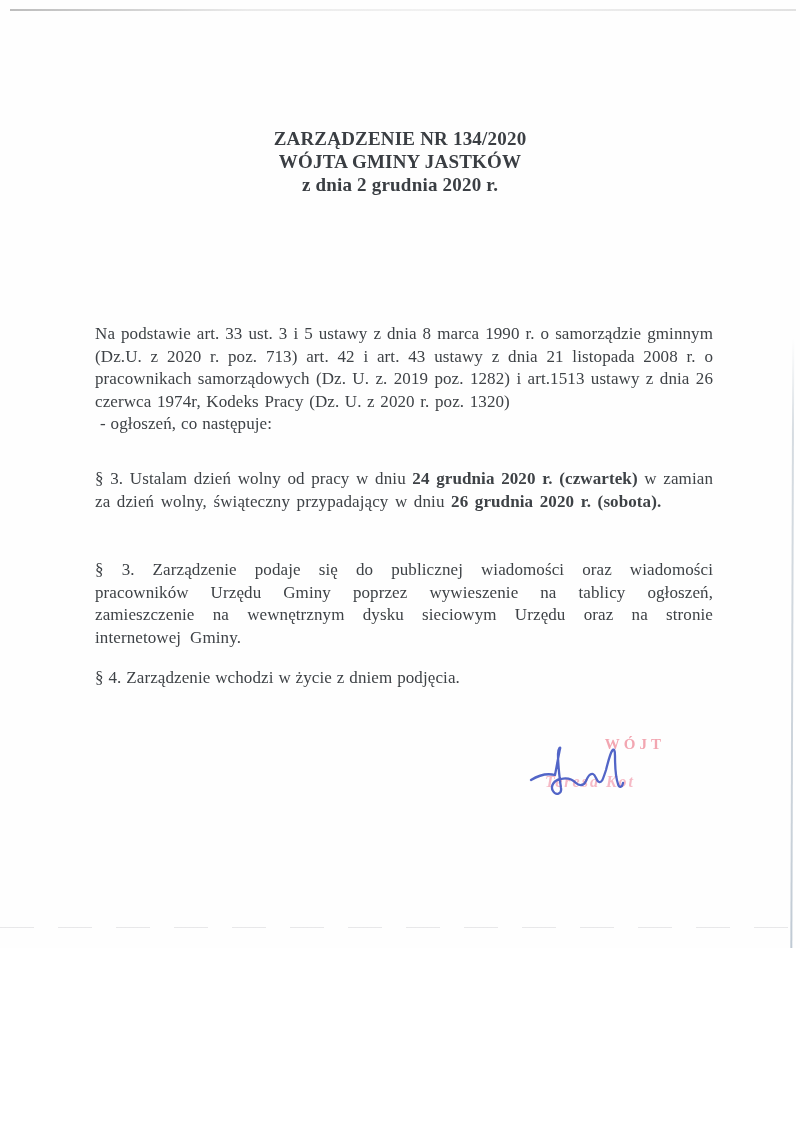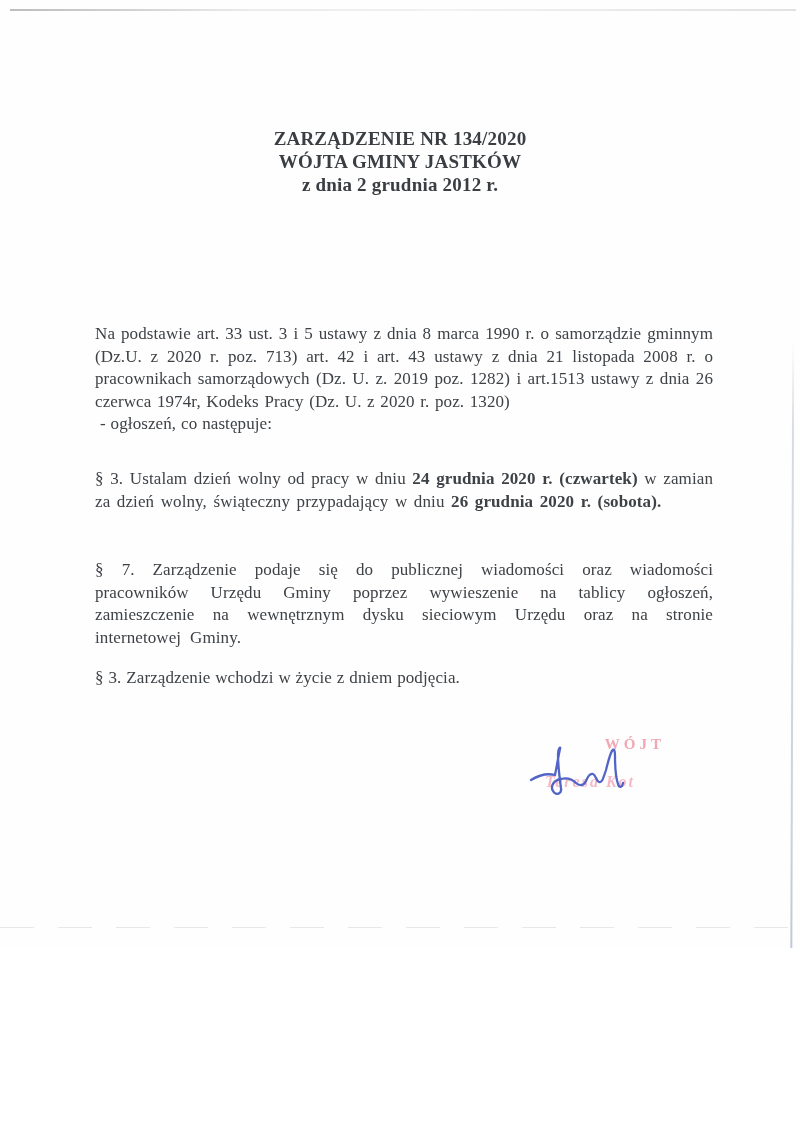--- a/index.html
+++ b/index.html
@@ -168,34 +168,34 @@
 
 <div class="page">
 
   <div class="scan-line-top"></div>
   <div class="scan-line-mid"></div>
   <div class="scan-line-right"></div>
 
   <div class="title-block">
     <div>ZARZĄDZENIE NR 134/2020</div>
     <div>WÓJTA GMINY JASTKÓW</div>
-    <div>z dnia 2 grudnia 2012 r.</div>
+    <div>z dnia 2 grudnia 2020 r.</div>
   </div>
 
 
   <div class="body-par legal-basis-wrap">
     <div>Na podstawie art. 33 ust. 3 i 5 ustawy z dnia 8 marca 1990 r. o samorządzie gminnym (Dz.U. z 2020 r. poz. 713) art. 42 i art. 43 ustawy z dnia 21 listopada 2008 r. o pracownikach samorządowych (Dz. U. z. 2019 poz. 1282) i art.1513 ustawy z dnia 26 czerwca 1974r, Kodeks Pracy (Dz. U. z 2020 r. poz. 1320)</div>
     <div class="ordering-clause">- ogłoszeń, co następuje:</div>
   </div>
 
   <div class="body-par sec1"><span>§ 3. Ustalam dzień wolny od pracy w dniu </span><span class="bold-seg">24 grudnia 2020 r. (czwartek)</span><span> w zamian za dzień wolny, świąteczny przypadający w dniu </span><span class="bold-seg">26 grudnia 2020 r. (sobota).</span></div>
 
-  <div class="body-par sec3">§ 7. Zarządzenie podaje się do publicznej wiadomości oraz wiadomości pracowników Urzędu Gminy poprzez wywieszenie na tablicy ogłoszeń, zamieszczenie na wewnętrznym dysku sieciowym Urzędu oraz na stronie internetowej Gminy.</div>
-
-  <div class="body-par sec4">§ 3. Zarządzenie wchodzi w życie z dniem podjęcia.</div>
+  <div class="body-par sec3">§ 3. Zarządzenie podaje się do publicznej wiadomości oraz wiadomości pracowników Urzędu Gminy poprzez wywieszenie na tablicy ogłoszeń, zamieszczenie na wewnętrznym dysku sieciowym Urzędu oraz na stronie internetowej Gminy.</div>
+
+  <div class="body-par sec4">§ 4. Zarządzenie wchodzi w życie z dniem podjęcia.</div>
 
   <div class="stamp-block">
     <div class="stamp-title">WÓJT</div>
     <div class="stamp-name">Teresa Kot</div>
     <svg class="stamp-sign-svg" viewBox="0 0 150 75">
       <path d="M16,47 C24,42 32,40 40,42
                C42,32 44,20 45,16 C46,13 43,15 43,21
                C43,32 45,48 46,55 C47,61 41,63 38,58
                C35,53 39,47 46,46 C54,44 58,47 61,50
                C64,53 69,53 71,48 C73,43 75,40 78,41

